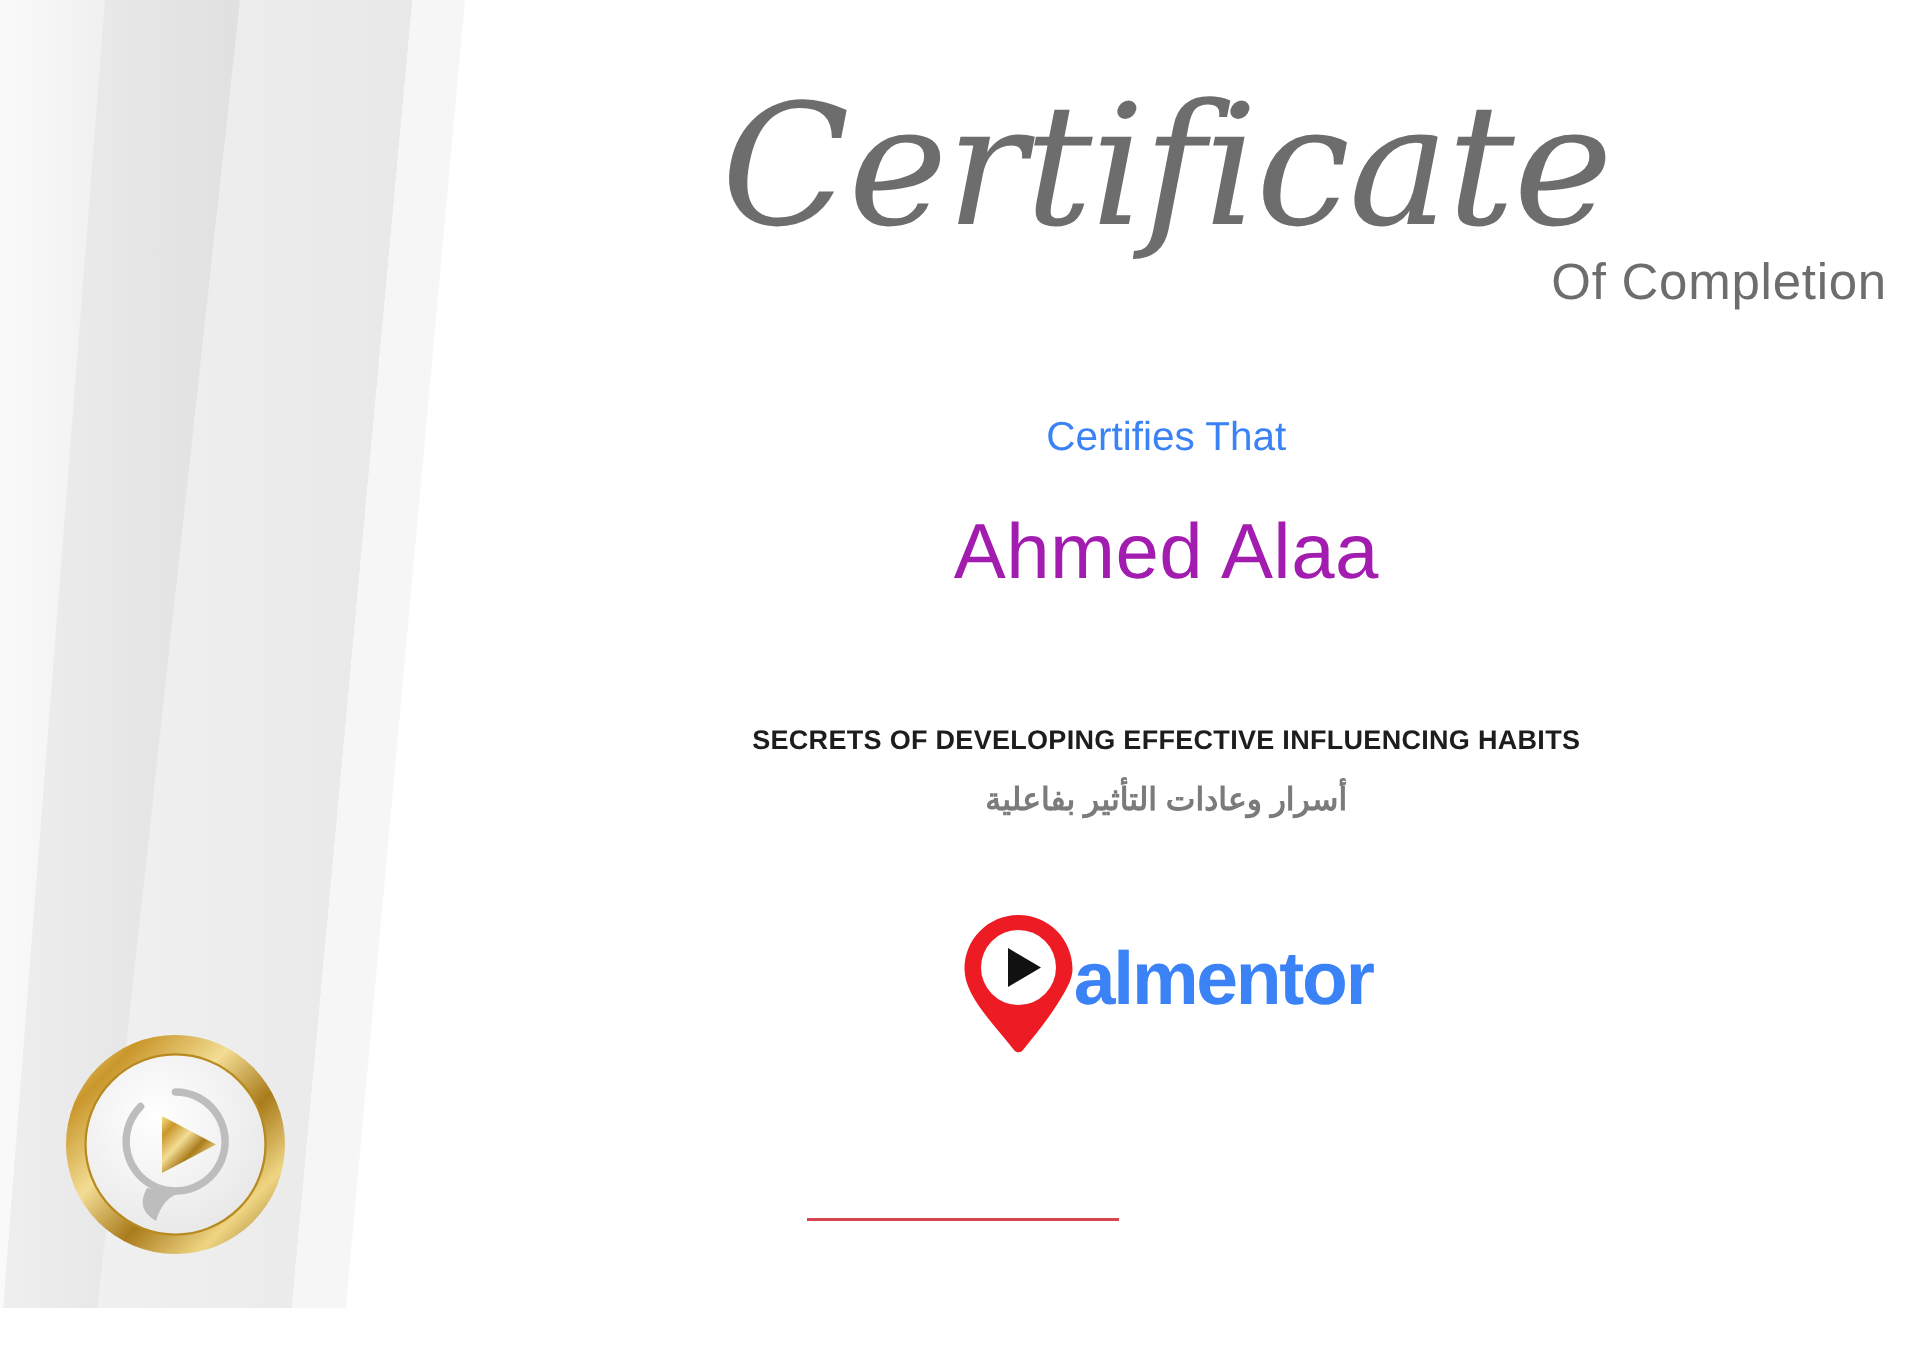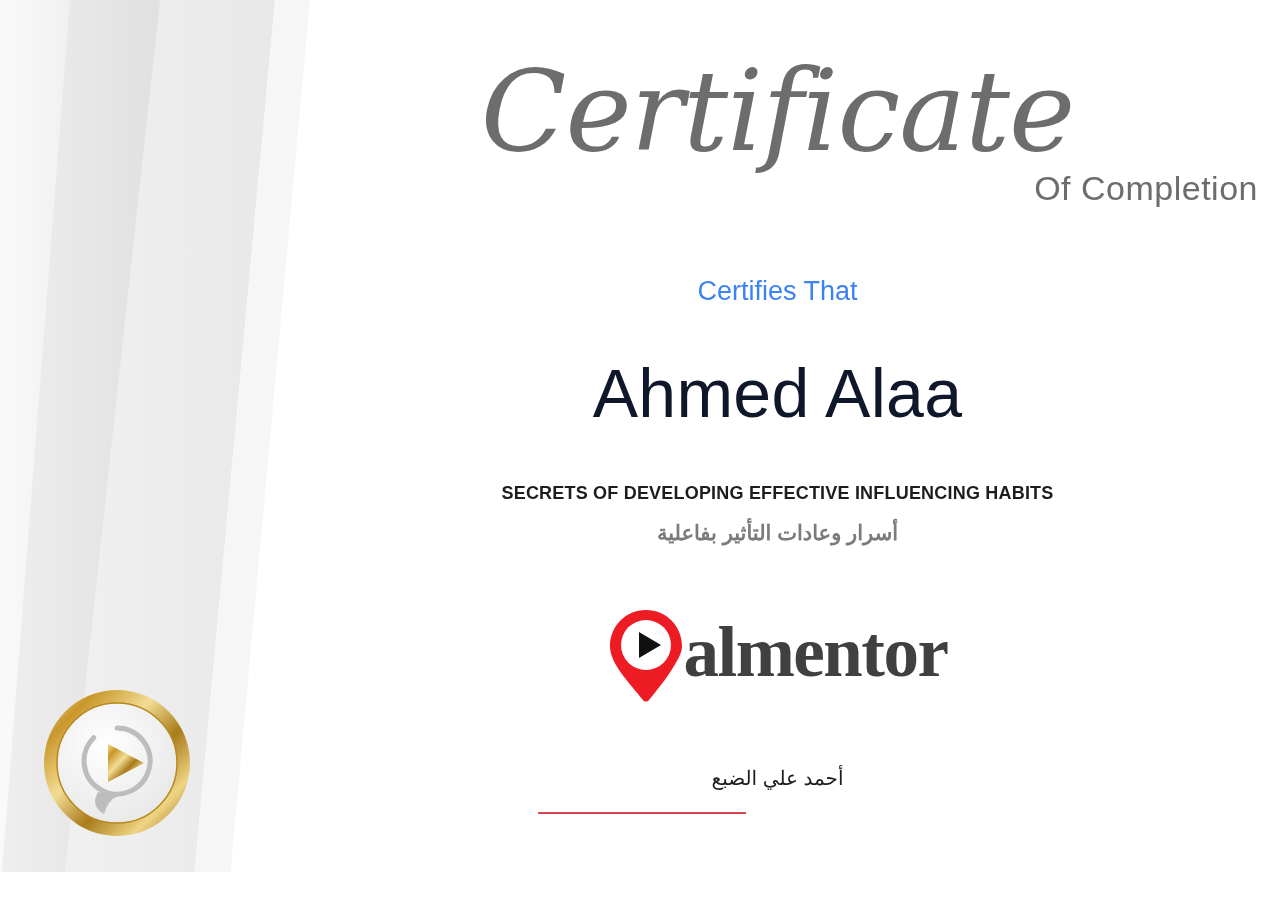--- a/index.html
+++ b/index.html
@@ -83,24 +83,23 @@
     font-size: 27px;
     color: #3b82f6;
   }
 
   .recipient {
     position: absolute;
     top: 338px;
     left: 0;
     width: 1005px;
     text-align: center;
-    font-size: 68px;
-    color: #0f172a;
+    font-size: 52px;
+    color: #a21caf;
     letter-spacing: 0.3px;
-    margin-top: 16px;
   }
 
   .completed-line {
     position: absolute;
     top: 411px;
     left: 0;
     width: 1005px;
     text-align: center;
     font-size: 27px;
     color: #1d1d1d;
@@ -158,24 +157,24 @@
     display: inline-block;
     vertical-align: middle;
     width: 78px;
     height: 96px;
     position: relative;
     margin-right: -2px;
   }
   .logo-word {
     display: inline-block;
     vertical-align: middle;
-    font-family: Liberation Serif, serif;
-    font-size: 71px;
+    font-family: Liberation Sans, sans-serif;
+    font-size: 50px;
     font-weight: bold;
-    color: #404040;
+    color: #3b82f6;
     letter-spacing: -1.5px;
     position: relative;
     top: -4px;
   }
 
   
   .signature {
     position: absolute;
     top: 766px;
     left: 0;
@@ -279,19 +278,18 @@
         <span class="logo-mark">
           <svg width="78" height="96" viewBox="0 0 78 96" xmlns="http://www.w3.org/2000/svg">
             <path d="M39 2 C19 2 3 18 3 38 C3 56 22 74 36 92 C37.5 94 40.5 94 42 92 C50 82 60 70 67 58 C72 50 75 44 75 38 C75 18 59 2 39 2 Z" fill="#ed1c24"></path>
             <circle cx="39" cy="37" r="25" fill="#ffffff"></circle>
             <polygon points="32,24 32,50 54,37" fill="#111111"></polygon>
           </svg>
         </span><span class="logo-word">almentor</span>
       </div>
     </div>
 
-    <div class="signature">أحمد علي الضبع</div>
     <div class="signature-rule"></div>
 
   </div>
 
 
 </div>
 
 </body></html>

